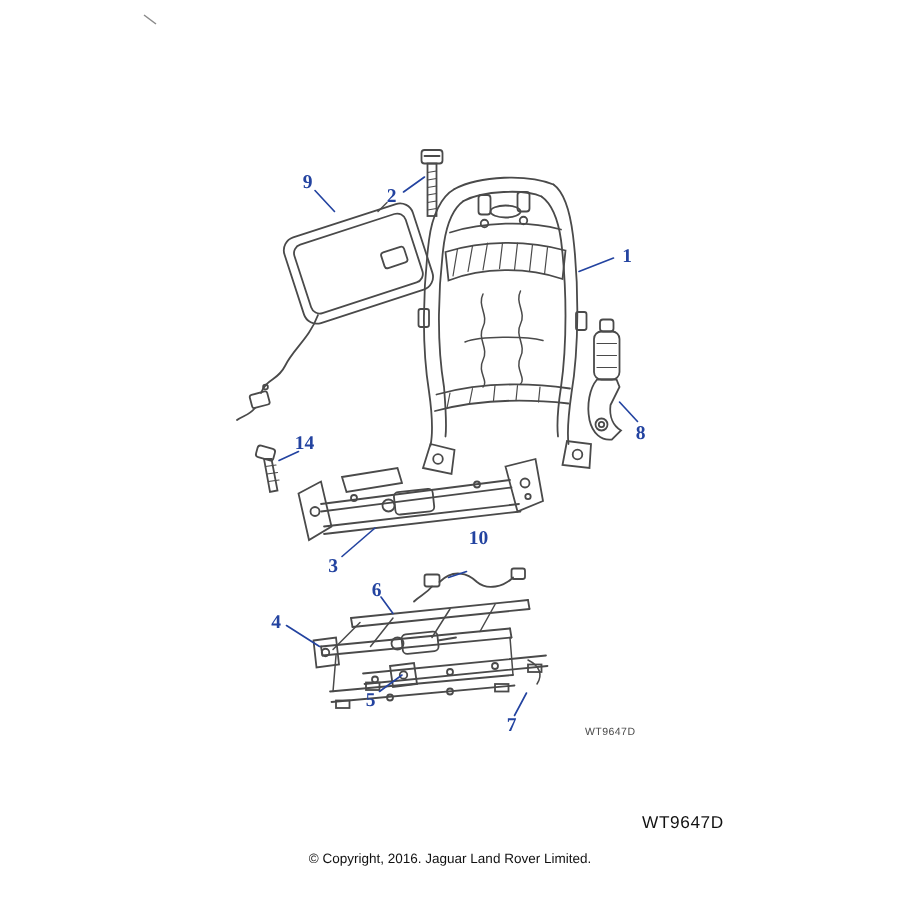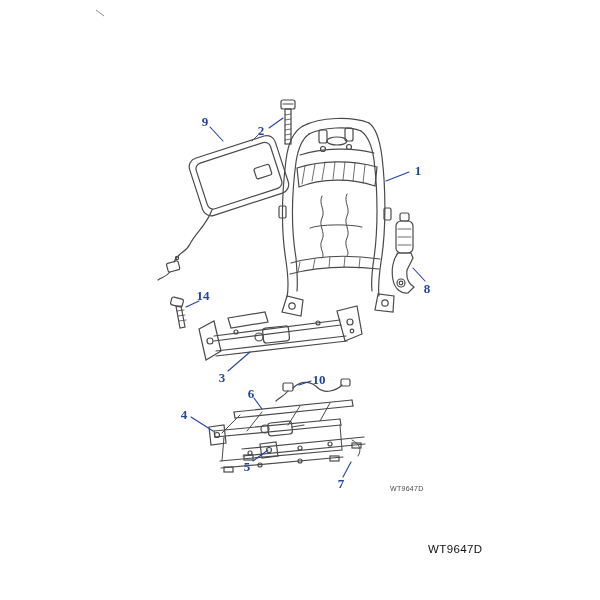--- a/index.html
+++ b/index.html
@@ -211,19 +211,20 @@
 
   <span class="callout" style="left:418px;top:170px">1</span>
   <span class="callout" style="left:261px;top:130px">2</span>
   <span class="callout" style="left:222px;top:377px">3</span>
   <span class="callout" style="left:184px;top:414px">4</span>
   <span class="callout" style="left:247px;top:466px">5</span>
   <span class="callout" style="left:251px;top:393px">6</span>
   <span class="callout" style="left:341px;top:483px">7</span>
   <span class="callout" style="left:427px;top:288px">8</span>
   <span class="callout" style="left:205px;top:121px">9</span>
-  <span class="callout" style="left:319px;top:379px">10</span>
+  <span class="callout" style="left:319px;top:358px">10</span>
   <span class="callout" style="left:203px;top:295px">14</span>
 
   <div class="inline-code">WT9647D</div>
   <div class="footer-code">WT9647D</div>
+  <div class="footer-copyright">© Copyright, 2016. Jaguar Land Rover Limited.</div>
 
 </div>
 
 </body></html>

